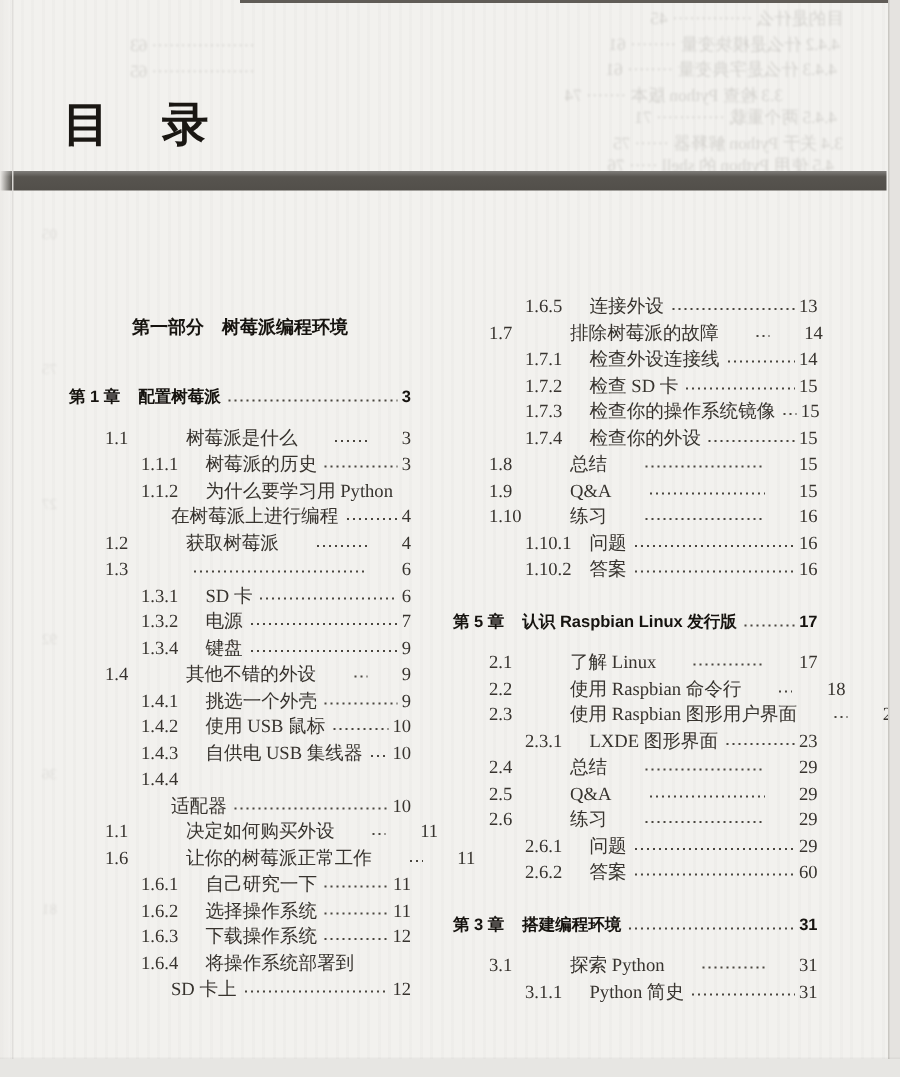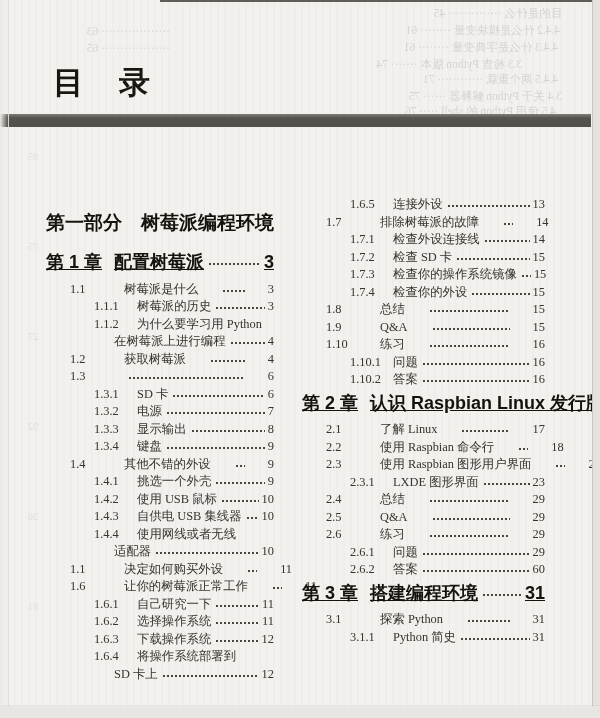--- a/index.html
+++ b/index.html
@@ -16,39 +16,39 @@
   
   .top-line{position:absolute;left:160px;top:0;width:440px;height:2px;background:#46423c;opacity:.85;}
   .edge-right{position:absolute;left:592px;top:0;width:8px;height:718px;background:var(--edge);border-left:1px solid #c9c7c2;}
   .edge-bottom{position:absolute;left:0;top:706px;width:600px;height:12px;background:#e7e6e3;box-shadow:0 -1px 0 rgba(0,0,0,.04);}
   .edge-left{position:absolute;left:0;top:0;width:9px;height:718px;background:linear-gradient(90deg,#eceae7,rgba(0,0,0,0));border-right:1px solid rgba(0,0,0,.05);}
   
   .bleed{position:absolute;color:#8d8a84;opacity:.28;transform:scaleX(-1);filter:blur(.7px);
          font-size:11.5px;white-space:nowrap;overflow:hidden;line-height:14px;}
   .bleed.small{font-size:10px;opacity:.18;}
   
-  .toc-title{position:absolute;left:53px;top:62px;font-family:"Liberation Sans",sans-serif;
+  .toc-title{position:absolute;left:42px;top:62px;font-family:"Liberation Sans",sans-serif;
              font-weight:bold;font-size:31px;color:#1a1713;letter-spacing:2px;}
   .divider-bar{position:absolute;left:0;top:114px;width:591px;height:13px;
                background:linear-gradient(180deg,#807e7b 0,var(--bar) 30%,#524f4a 100%);}
   
   .col{position:absolute;display:flex;flex-direction:column;}
   .col-left{left:46px;top:206px;width:228px;}
   .col-right{left:302px;top:196px;width:243px;}
-  .part-heading{font-family:"Liberation Sans",sans-serif;font-weight:bold;font-size:19px;
+  .part-heading{font-family:"Liberation Sans",sans-serif;font-weight:bold;font-size:12px;
                 color:var(--heading);text-align:center;margin:4px 0 12px;white-space:nowrap;}
   .row{display:flex;align-items:flex-start;line-height:17.5px;font-size:12.4px;color:var(--text);}
   .row .num{flex-shrink:0;}
   .row .title{white-space:nowrap;}
   .row .lead{flex:1;min-width:10px;margin:0 3px 0 4px;align-self:stretch;
              background-image:radial-gradient(circle,var(--dots) 0.9px,rgba(0,0,0,0) 1px);
              background-size:4px 4px;background-repeat:repeat-x;background-position:0 62%;}
   .row .pg{flex-shrink:0;}
-  .k-c{font-family:"Liberation Sans",sans-serif;font-weight:bold;font-size:18px;
-       color:var(--heading);margin:6px 0 9px;text-decoration:underline;}
+  .k-c{font-family:"Liberation Sans",sans-serif;font-weight:bold;font-size:11px;
+       color:var(--heading);margin:18px 0 9px;}
   .k-c .num{margin-right:12px;}
   .k-s1{padding-left:24px;gap:20px;}
   .k-s1 .num{min-width:27px;margin-right:7px;}
   .k-s2{padding-left:48px;}
   .k-s2 .num{min-width:36px;margin-right:7px;}
   .k-cont{padding-left:68px;}
 </style>
 </head>
 <body>
 
@@ -123,26 +123,20 @@
         <span class="lead"></span>
         <span class="pg">6</span>
       </div>
       <div class="row k-s2">
         <span class="num">1.3.2</span>
         <span class="title">电源</span>
         <span class="lead"></span>
         <span class="pg">7</span>
       </div>
       <div class="row k-s2">
-        <span class="num">1.3.3</span>
-        <span class="title">显示输出</span>
-        <span class="lead"></span>
-        <span class="pg">8</span>
-      </div>
-      <div class="row k-s2">
         <span class="num">1.3.4</span>
         <span class="title">键盘</span>
         <span class="lead"></span>
         <span class="pg">9</span>
       </div>
       <div class="row k-s1">
         <span class="num">1.4</span>
         <span class="title">其他不错的外设</span>
         <span class="lead"></span>
         <span class="pg">9</span>
@@ -160,21 +154,20 @@
         <span class="pg">10</span>
       </div>
       <div class="row k-s2">
         <span class="num">1.4.3</span>
         <span class="title">自供电 USB 集线器</span>
         <span class="lead"></span>
         <span class="pg">10</span>
       </div>
       <div class="row k-s2">
         <span class="num">1.4.4</span>
-        <span class="title">使用网线或者无线</span>
       </div>
       <div class="row k-cont">
         <span class="title">适配器</span>
         <span class="lead"></span>
         <span class="pg">10</span>
       </div>
       <div class="row k-s1">
         <span class="num">1.1</span>
         <span class="title">决定如何购买外设</span>
         <span class="lead"></span>
@@ -276,21 +269,21 @@
         <span class="lead"></span>
         <span class="pg">16</span>
       </div>
       <div class="row k-s2">
         <span class="num">1.10.2</span>
         <span class="title">答案</span>
         <span class="lead"></span>
         <span class="pg">16</span>
       </div>
       <div class="row k-c">
-        <span class="num">第 2 章</span>
+        <span class="num">第 5 章</span>
         <span class="title">认识 Raspbian Linux 发行版</span>
         <span class="lead"></span>
         <span class="pg">17</span>
       </div>
       <div class="row k-s1">
         <span class="num">2.1</span>
         <span class="title">了解 Linux</span>
         <span class="lead"></span>
         <span class="pg">17</span>
       </div>

